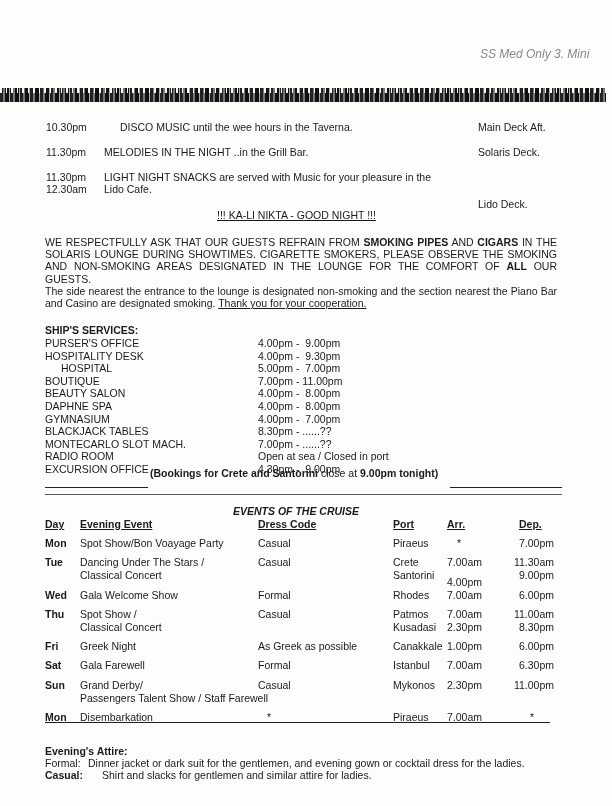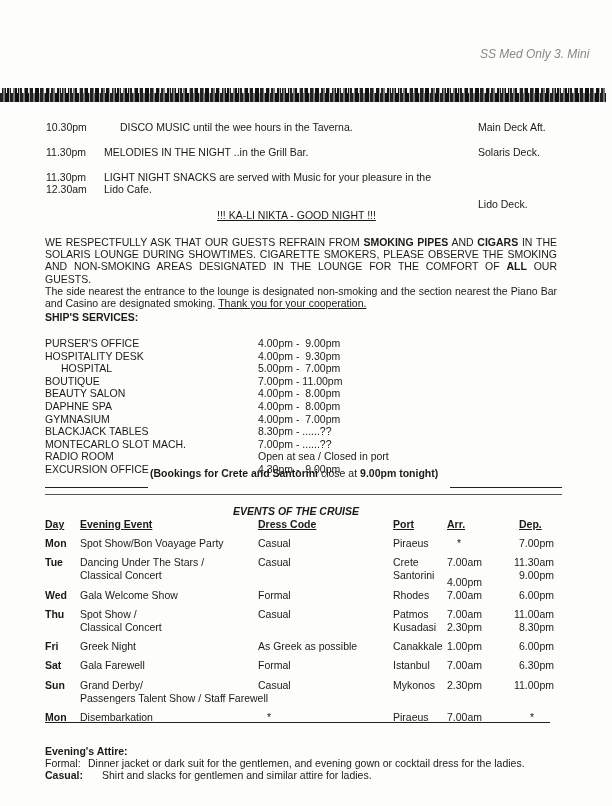--- a/index.html
+++ b/index.html
@@ -60,21 +60,21 @@
     <span class="abs" style="left:104px; top:183px;">Lido Cafe.</span>
     <span class="abs" style="left:478px; top:198px;">Lido Deck.</span>
   </div>
 </div>
 
 <div class="abs" style="left:217px; top:209px;"><span class="u">!!! KA-LI NIKTA - GOOD NIGHT !!!</span></div>
 
 <div class="para" style="top:236px;"><span>WE RESPECTFULLY ASK THAT OUR GUESTS REFRAIN FROM </span><span class="b">SMOKING PIPES</span><span> AND </span><span class="b">CIGARS</span><span> IN THE SOLARIS LOUNGE DURING SHOWTIMES. CIGARETTE SMOKERS, PLEASE OBSERVE THE SMOKING AND NON-SMOKING AREAS DESIGNATED IN THE LOUNGE FOR THE COMFORT OF </span><span class="b">ALL</span><span> OUR GUESTS.</span></div>
 <div class="para" style="top:285px;"><span>The side nearest the entrance to the lounge is designated non-smoking and the section nearest the Piano Bar and Casino are designated smoking. </span><span class="u">Thank you for your cooperation.</span></div>
 
-<div class="abs b" style="left:45px; top:311px;">SHIP'S SERVICES:</div>
+<div class="abs b" style="left:45px; top:324px;">SHIP'S SERVICES:</div>
 <div id="services-list">
     <div class="svc-row" style="top: 337px;">
       <span style="left: 0px;">PURSER'S OFFICE</span>
       <span style="left: 213px; white-space: pre;">4.00pm -  9.00pm</span>
     </div>
     <div class="svc-row" style="top: 349.6px;">
       <span style="left: 0px;">HOSPITALITY DESK</span>
       <span style="left: 213px; white-space: pre;">4.00pm -  9.30pm</span>
     </div>
     <div class="svc-row" style="top: 362.2px;">

